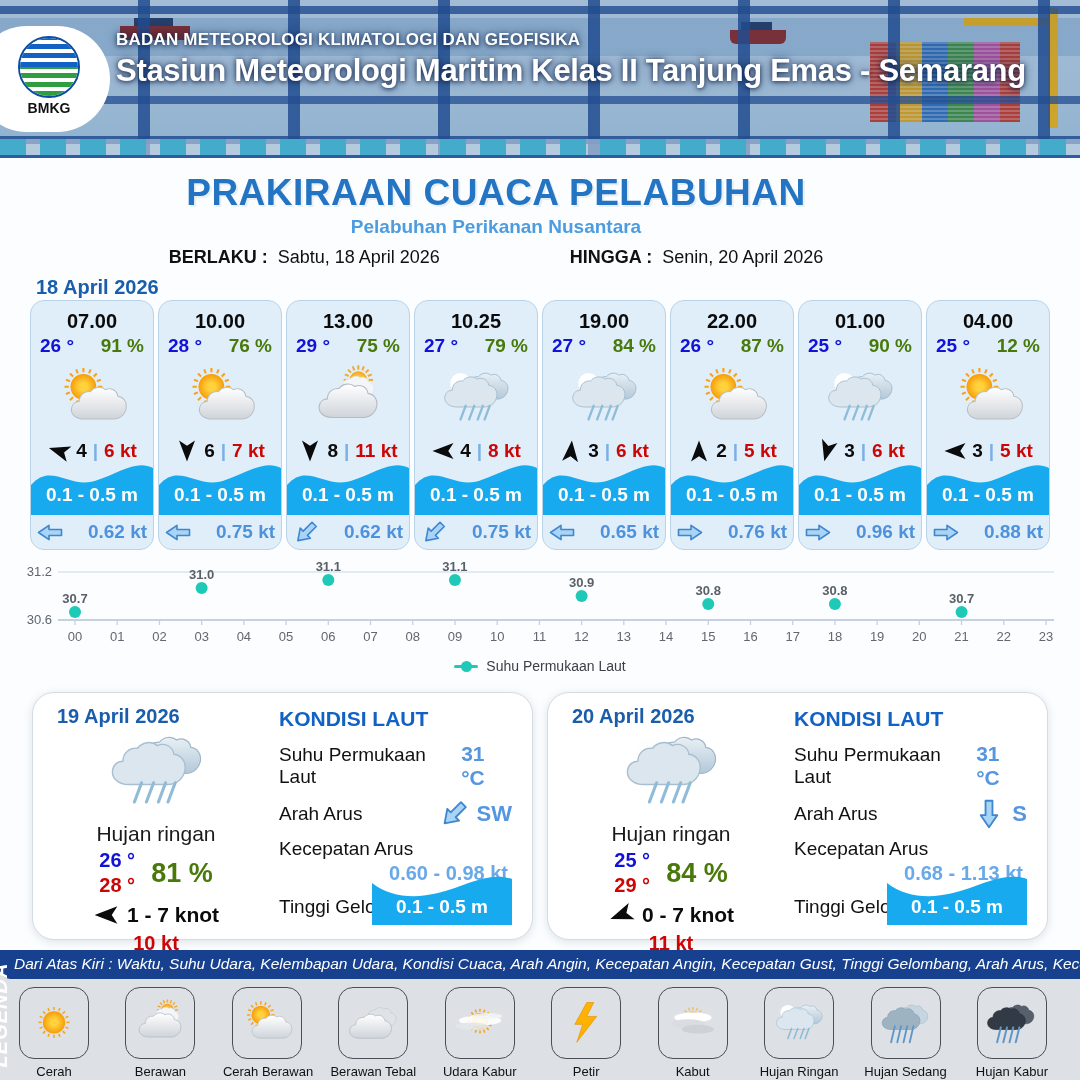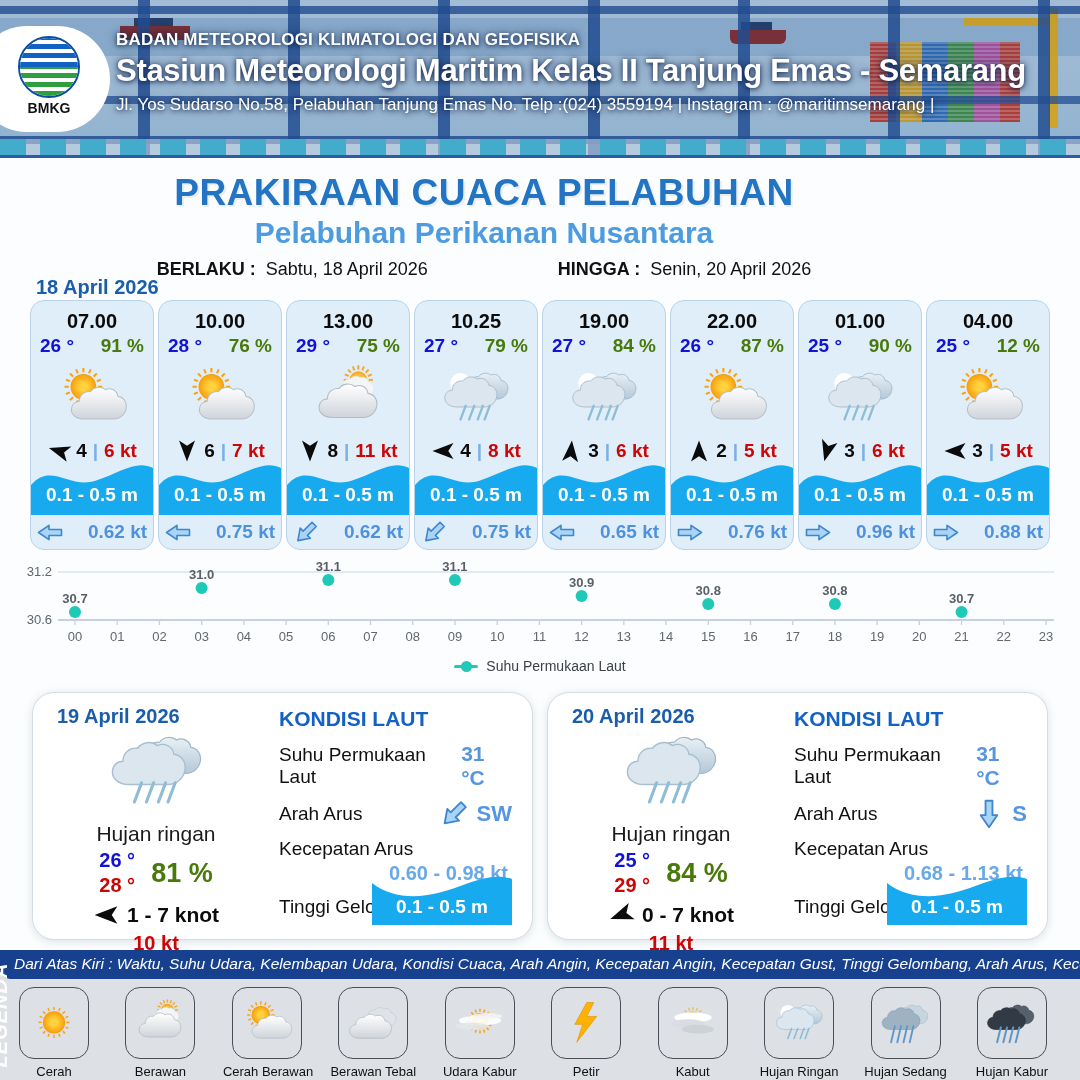--- a/index.html
+++ b/index.html
@@ -34,24 +34,24 @@
   .logo-bot { position:absolute; bottom:0; left:0; width:100%; height:50%;
     background:repeating-linear-gradient(0deg, #2e9e3f 0 5px, #fff 5px 9px); }
   .logo-txt { position:absolute; top:74px; left:44px; width:62px; text-align:center; font-size:14px; font-weight:bold; color:#111; }
   .hdr-text { position:absolute; top:30px; left:116px; width:900px; color:#fff;
     text-shadow:0 1px 4px rgba(10,30,70,.85), 0 0 10px rgba(10,30,70,.6); }
   .hdr-agency { font-size:17px; font-weight:bold; letter-spacing:.2px; }
   .hdr-station { font-size:31px; font-weight:bold; margin-top:3px; letter-spacing:-.3px; white-space:nowrap; }
   .hdr-addr { font-size:17px; margin-top:6px; white-space:nowrap; }
 
   
-  .titles { position:absolute; top:162px; left:4px; width:960px; text-align:center; }
+  .titles { position:absolute; top:162px; left:16px; width:960px; text-align:center; }
   .t-main { font-size:37px; font-weight:bold; color:#2374c2; letter-spacing:.5px; margin-top:10px;
             text-shadow:2px 2px 0 #e9eef3, -1px -1px 0 #fff; }
-  .t-sub { font-size:30px; font-weight:bold; color:#4d9ce0; margin-top:2px; }
+  .t-sub { font-size:19px; font-weight:bold; color:#4d9ce0; margin-top:2px; }
   .validity { margin-top:9px; font-size:18px; color:#111; display:flex; justify-content:center; gap:10px; }
   .validity .vlabel { font-weight:bold; }
   .validity .vgap { width:110px; }
 
   
   .hourly-date { position:absolute; top:276px; left:36px; font-size:20px; font-weight:bold; color:#1a5dab; }
   .hcards { position:absolute; top:300px; left:30px; width:1020px; height:250px; display:flex; gap:4px; }
   .hcard { flex:1; position:relative; background:#e0eefa; border:1.5px solid #b9d3e9; border-radius:14px; overflow:hidden; }
   .h-time { text-align:center; margin-top:9px; font-size:20px; font-weight:bold; color:#0b0b0b; }
   .h-th { display:flex; justify-content:space-between; padding:2px 9px 0 9px; font-size:19px; font-weight:bold; }
@@ -132,21 +132,20 @@
     <div class="ship" style="top:26px;left:120px;width:70px;"></div>
     <div class="ship" style="top:30px;left:730px;width:56px;"></div>
     <div class="containers"></div>
     <div class="crane"></div>
     <div class="hdr-beams"></div>
     <div class="seats"></div>
     <div class="hdr-shade"></div>
     <div class="hdr-text">
       <div class="hdr-agency">BADAN METEOROLOGI KLIMATOLOGI DAN GEOFISIKA</div>
       <div class="hdr-station">Stasiun Meteorologi Maritim Kelas II Tanjung Emas - Semarang</div>
-      <div class="hdr-addr">Jl. Yos Sudarso No.58, Pelabuhan Tanjung Emas No. Telp :(024) 3559194 | Instagram : @maritimsemarang |</div>
     </div>
     <div class="logo-pill">
       <div class="logo-circle">
         <div class="logo-top"></div>
           <div class="logo-bot"></div>
       </div>
       <div class="logo-txt">BMKG</div>
     </div>
   </header>
 

